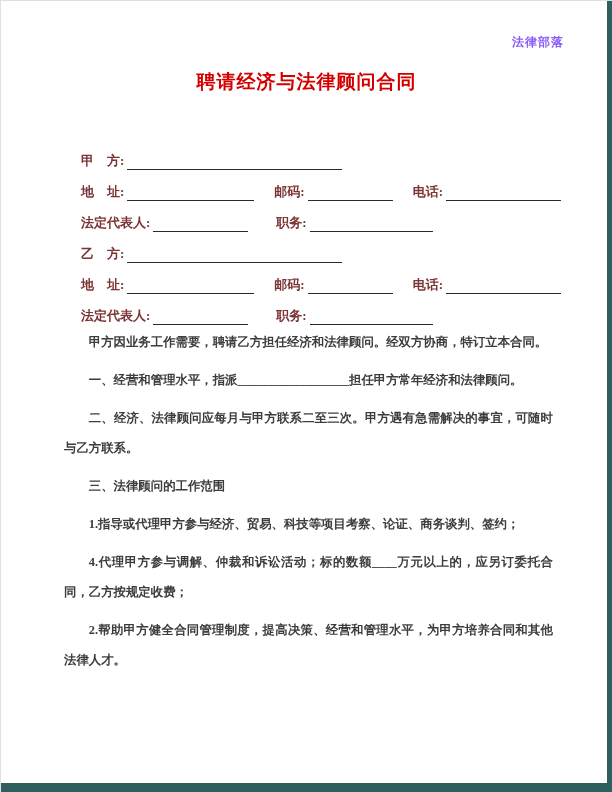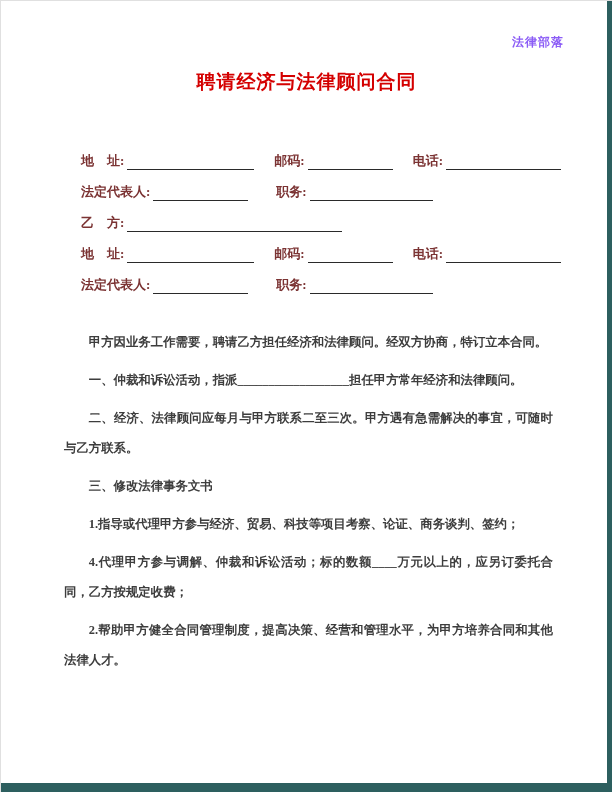--- a/index.html
+++ b/index.html
@@ -94,20 +94,24 @@
 <body>
 
 <div class="page">
 
   <div class="site-label">法律部落</div>
 
   <h1 class="doc-title">聘请经济与法律顾问合同</h1>
 
   <div class="contract-form">
 
+    <div class="form-row">
+      <span class="flabel">甲　方:</span>
+      <span class="blank w215"></span>
+    </div>
 
     <div class="form-row">
       <span class="flabel">地　址:</span>
       <span class="blank w127"></span>
       <span class="gap20"></span>
       <span class="flabel">邮码:</span>
       <span class="blank w85"></span>
       <span class="gap20"></span>
       <span class="flabel">电话:</span>
       <span class="blank w115"></span>
@@ -142,23 +146,23 @@
       <span class="blank w95"></span>
       <span class="gap28"></span>
       <span class="flabel">职务:</span>
       <span class="blank w123"></span>
     </div>
 
   </div>
 
   <div class="body-text">
     <p>甲方因业务工作需要，聘请乙方担任经济和法律顾问。经双方协商，特订立本合同。</p>
-    <p>一、仲裁和诉讼活动，指派__________________担任甲方常年经济和法律顾问。</p>
+    <p>一、经营和管理水平，指派__________________担任甲方常年经济和法律顾问。</p>
     <p>二、经济、法律顾问应每月与甲方联系二至三次。甲方遇有急需解决的事宜，可随时与乙方联系。</p>
-    <p>三、修改法律事务文书</p>
+    <p>三、法律顾问的工作范围</p>
     <p>1.指导或代理甲方参与经济、贸易、科技等项目考察、论证、商务谈判、签约；</p>
     <p>4.代理甲方参与调解、仲裁和诉讼活动；标的数额____万元以上的，应另订委托合同，乙方按规定收费；</p>
     <p>2.帮助甲方健全合同管理制度，提高决策、经营和管理水平，为甲方培养合同和其他法律人才。</p>
   </div>
 
   <div class="edge-right"></div>
   <div class="edge-bottom"></div>
 
 </div>
 

